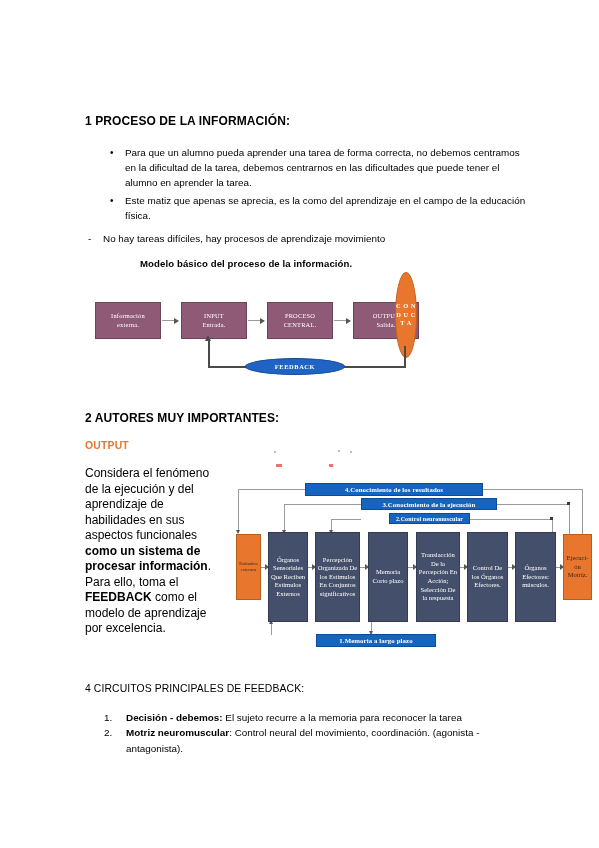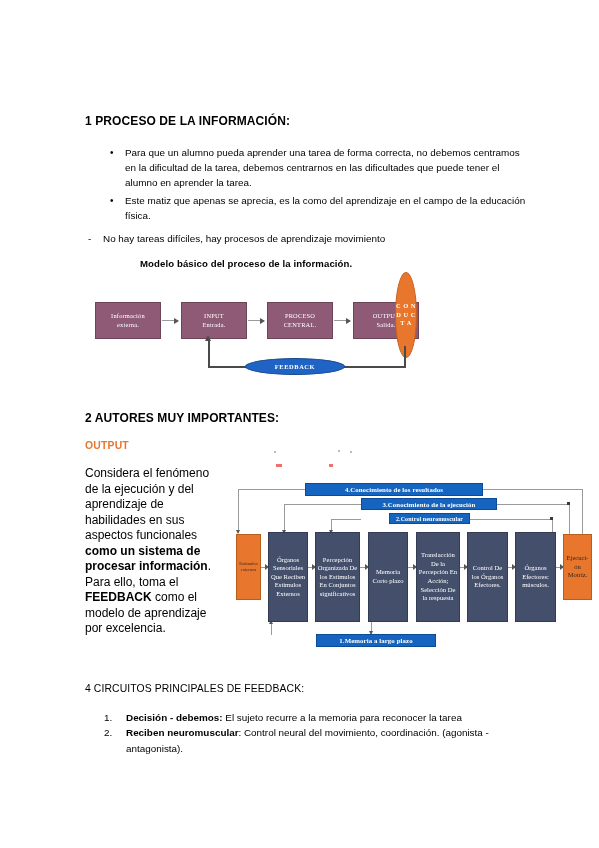--- a/index.html
+++ b/index.html
@@ -299,16 +299,16 @@
     <div class="bbox" style="left:79px;  top:33px; width:178px; height:13px;">4.Conocimiento de los resultados</div>
     <div class="bbox" style="left:135px; top:48px; width:136px; height:12px;">3.Conocimiento de la ejecución</div>
     <div class="bbox" style="left:163px; top:63px; width:81px;  height:11px; font-size:6px;">2.Control neuromuscular</div>
     <div class="bbox" style="left:90px;  top:184px; width:120px; height:13px;">1.Memoria a largo plazo</div>
   </div>
 
   <div class="h-section" id="sec4">4 CIRCUITOS PRINCIPALES DE FEEDBACK:</div>
 
   <ol class="circuits">
     <li><span class="num">1.</span><b>Decisión - debemos:</b><span> El sujeto recurre a la memoria para reconocer la tarea</span></li>
-    <li><span class="num">2.</span><b>Reciben neuromuscular</b><span>: Control neural del movimiento, coordinación. (agonista - antagonista).</span></li>
+    <li><span class="num">2.</span><b>Motriz neuromuscular</b><span>: Control neural del movimiento, coordinación. (agonista - antagonista).</span></li>
   </ol>
 
 </div>
 
 </body></html>

